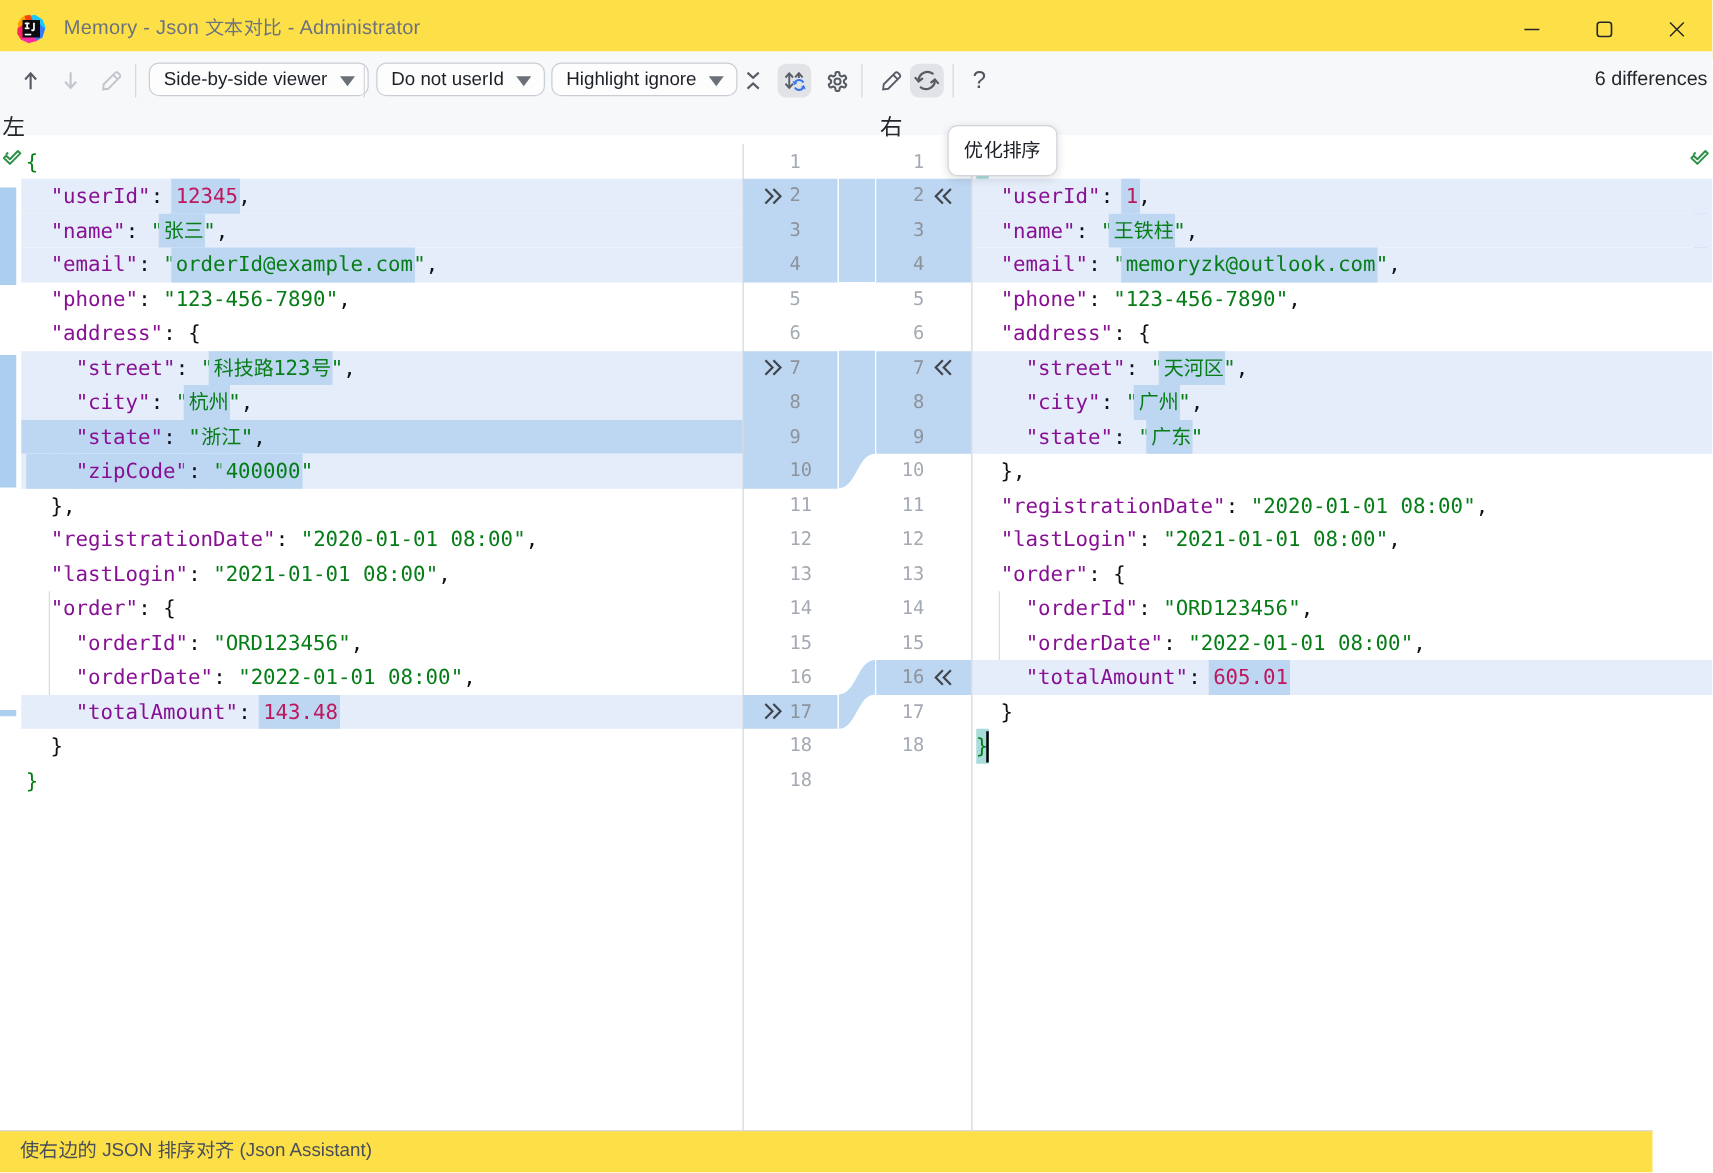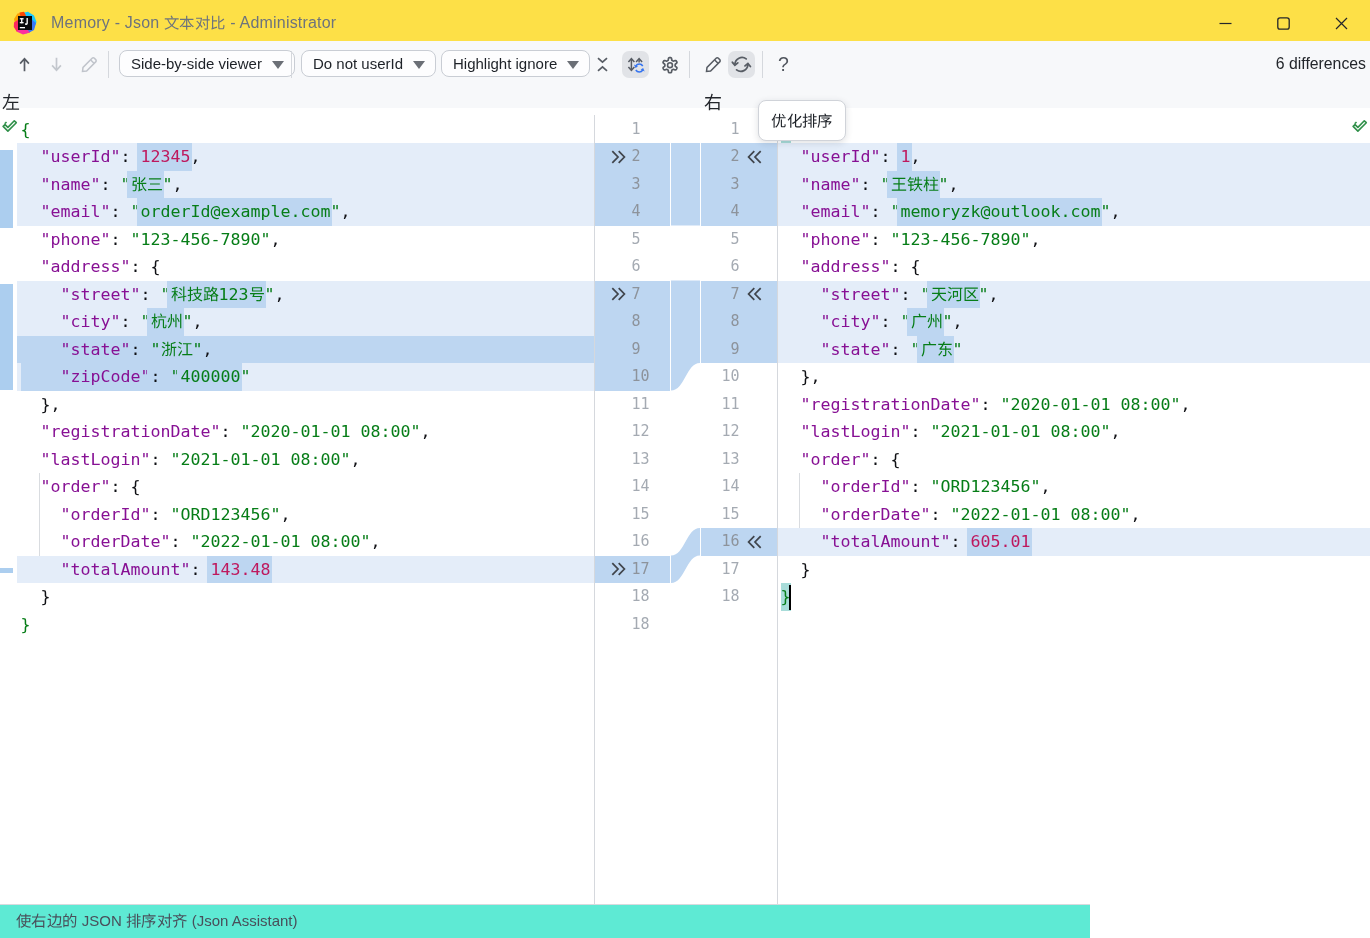--- a/index.html
+++ b/index.html
@@ -64,22 +64,22 @@
   #paneheader .cjk { width:18px; height:18px; vertical-align:-3.5px; }
   .cl .cjk { width:16px; height:16px; vertical-align:-2px; }
   .cjk svg { display:block; width:100%; height:100%; }
 
   #tooltip { position:absolute; left:758px; top:100px; width:88px; height:41px; background:#fff;
              border:1px solid #d0d3d9; border-radius:8px; box-shadow:0 2px 7px rgba(30,35,50,.14);
              display:flex; align-items:center; justify-content:center; font-size:15.5px; color:#1e2228; }
   #caret { position:absolute; left:789px; top:469.5px; width:2px; height:25px; background:#000; }
 
   
-  #statusbar { position:absolute; left:0; top:904px; width:1090px; height:34px;
-               background:#5eead4; border-top:1px solid #d8dade; }
+  #statusbar { position:absolute; left:0; top:904px; width:1322px; height:34px;
+               background:#fde047; border-top:1px solid #d8dade; }
   #status-text { position:absolute; left:16px; top:0; height:33px; line-height:32px;
                  font-size:15px; color:#494f5a; white-space:pre; }
   svg { overflow:visible; }
 </style>
 </head>
 <body>
 
 <div id="titlebar">
   <svg id="app-logo" viewBox="0 0 24 24">
     <polygon points="4.5,2.5 10.5,1.5 12.5,5 7,9.5 8.5,12 2.5,15.5 1,8" fill="#fca004"></polygon>

